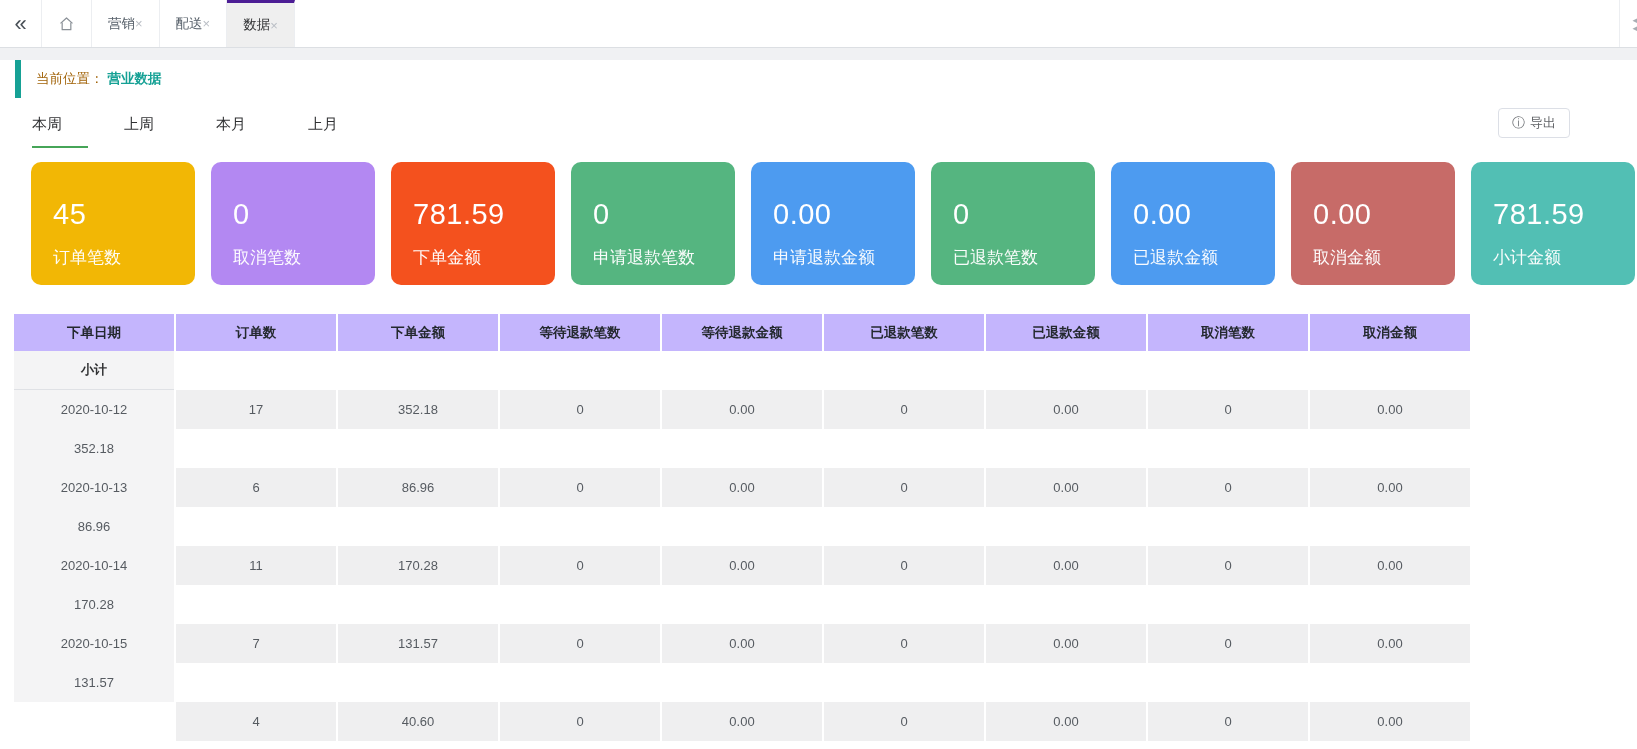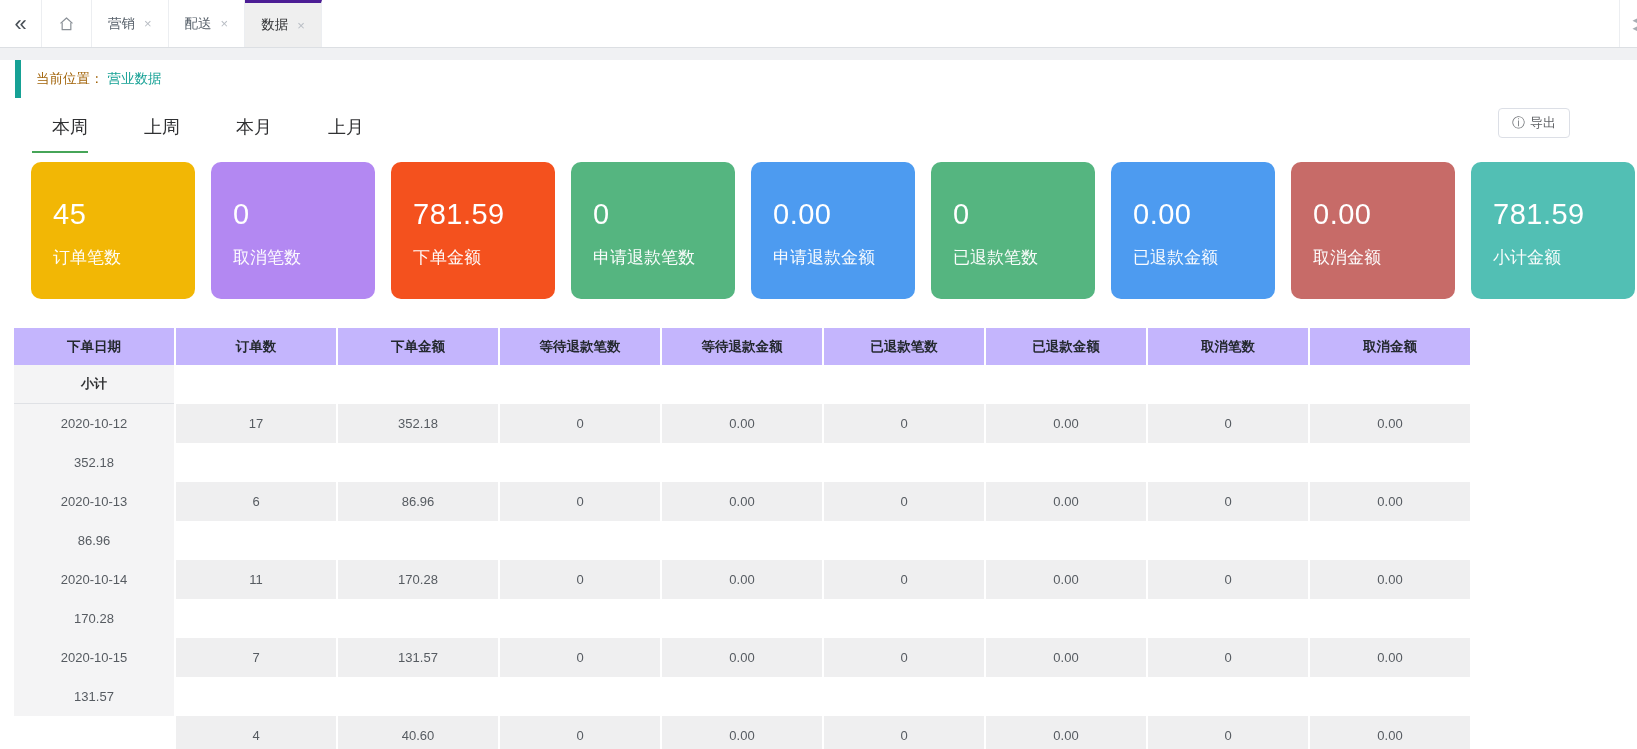--- a/index.html
+++ b/index.html
@@ -4,49 +4,49 @@
 <style>
   * { margin:0; padding:0; box-sizing:border-box; }
   html,body { width:1637px; height:749px; overflow:hidden; background:#fff;
     font-family:"Liberation Sans","DejaVu Sans",sans-serif; }
 
   
   .tabbar { height:48px; display:flex; align-items:stretch; background:#fff;
     border-bottom:1px solid #DCDFE3; position:relative; }
   .collapse { width:42px; display:flex; align-items:center; justify-content:center;
     font-size:22px; color:#495057; border-right:1px solid #ECEEF1; cursor:pointer; }
-  .wtab { display:flex; align-items:center; gap:9px; padding:0 16px;
+  .wtab { display:flex; align-items:center; padding:0 16px;
     border-right:1px solid #ECEEF1; font-size:13.5px; color:#57606A; cursor:pointer; }
   .wtab.active { background:#EFEFEF; border-top:3px solid #4c1d95; color:#303133; }
   .wtab .x { color:#B8BDC4; font-size:13px; }
   .corner { margin-left:auto; width:18px; border-left:1px solid #ECEEF1;
     display:flex; flex-direction:column; align-items:flex-end; justify-content:center;
     color:#A8ADB3; font-size:9px; line-height:8px; overflow:hidden; }
 
   
   .band { height:12px; background:#F0F1F3; }
   .crumb-bar { height:38px; background:#fff; display:flex; align-items:center; }
   .accent { width:6px; height:38px; margin-left:15px; }
   .crumb-label { margin-left:15px; font-size:13.5px; color:#a16207; }
-  .crumb-link { margin-left:4px; font-size:13.5px; cursor:pointer; }
+  .crumb-link { margin-left:4px; font-size:13.5px; cursor:pointer;font-weight:bold; }
 
   
   .filter-row { position:relative; height:52px; padding-left:32px; background:#fff; }
-  .ftab { display:inline-block; width:56px; margin-right:36px; text-align:right;
-    padding:17px 0 12px; font-size:18px; color:#303133; cursor:pointer; }
+  .ftab { display:inline-block; width:56px; margin-right:36px; text-align:left;
+    padding:17px 0 12px; font-size:15px; color:#303133; cursor:pointer; }
   .ftab.active { border-bottom:2px solid #46A558; }
   .export-btn { position:absolute; right:67px; top:10px; height:30px;
     display:flex; align-items:center; gap:5px; padding:0 13px;
     border:1px solid #DCDFE6; border-radius:4px; background:#fff;
     font-size:13px; color:#606266; cursor:pointer; }
   .export-btn .ico { font-size:13px; color:#73767a; }
 
   
   .cards { display:flex; gap:16px; padding:12px 0 0 31px; }
-  .card { flex:0 0 164px; height:137px; border-radius:10px; color:#fff;
+  .card { flex:0 0 164px; height:123px; border-radius:10px; color:#fff;
     padding:36px 0 0 22px; }
   .card .num { font-size:29px; letter-spacing:.5px; }
   .card .lbl { font-size:17px; margin-top:15px; opacity:.97; }
 
   
   .table { display:flex; gap:2px; margin:29px 0 0 14px; }
   .col { width:160px; }
   .col .h { height:37px; line-height:37px; background:#c4b5fd; text-align:center;
     font-size:13.5px; font-weight:bold; color:#24292F; }
   .col .c { height:39px; line-height:39px; text-align:center;

